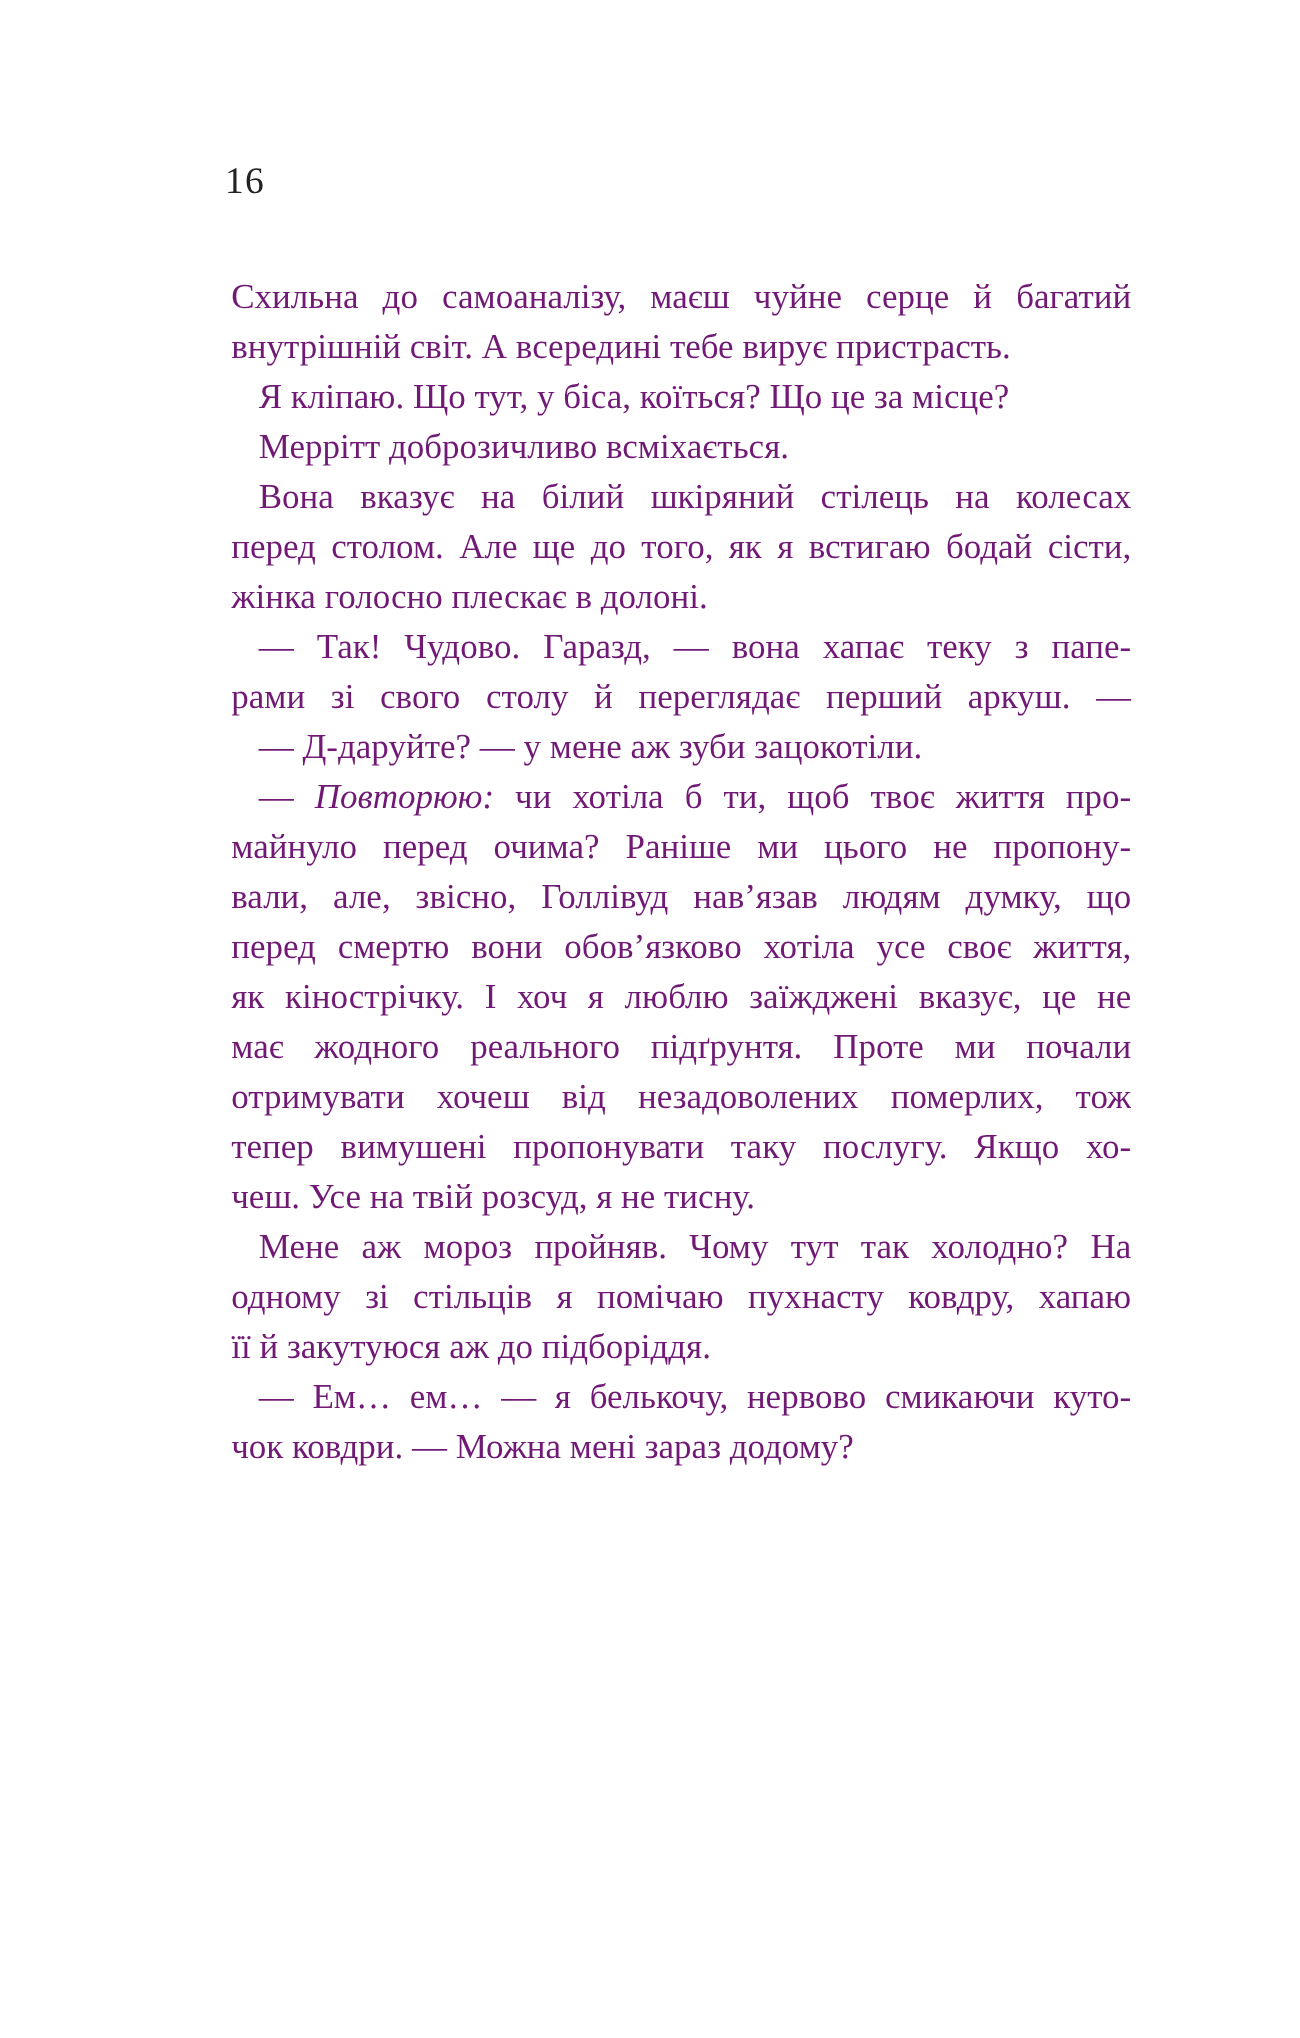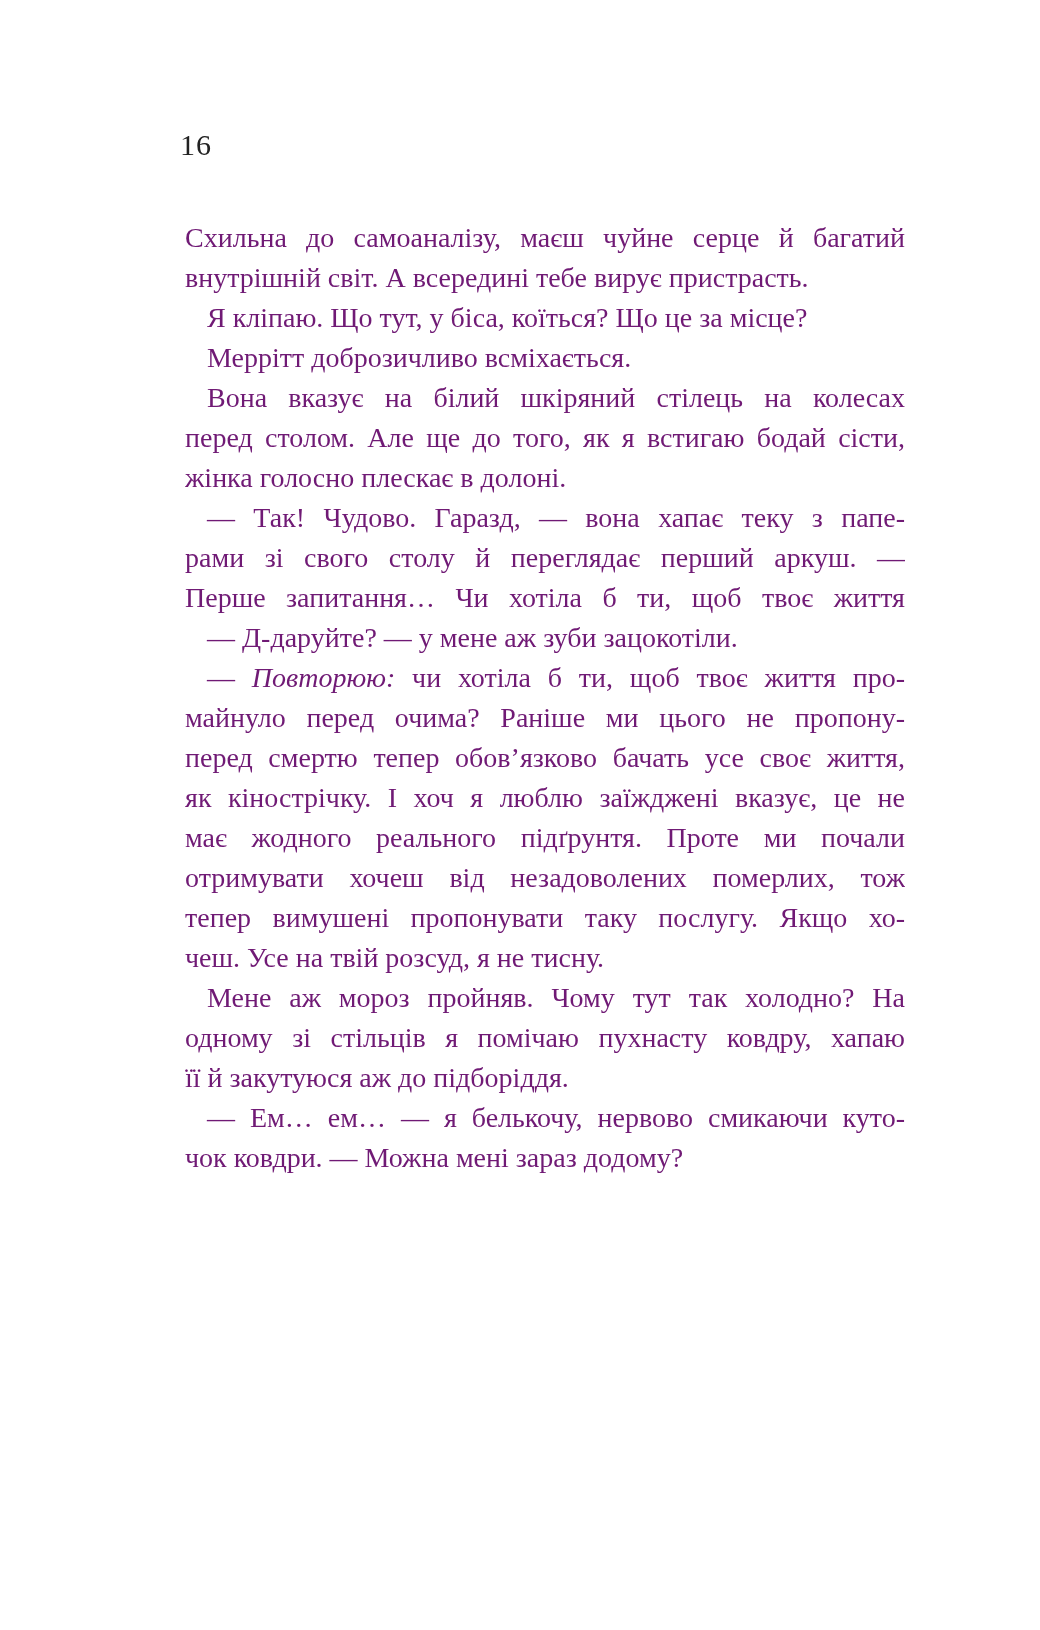--- a/index.html
+++ b/index.html
@@ -63,29 +63,29 @@
         <div class="line last indent">Меррітт доброзичливо всміхається.</div>
       </div>
       <div class="paragraph">
         <div class="line indent">Вона вказує на білий шкіряний стілець на колесах</div>
         <div class="line">перед столом. Але ще до того, як я встигаю бодай сісти,</div>
         <div class="line last">жінка голосно плескає в долоні.</div>
       </div>
       <div class="paragraph">
         <div class="line indent">— Так! Чудово. Гаразд, — вона хапає теку з папе-</div>
         <div class="line">рами зі свого столу й переглядає перший аркуш. —</div>
-        <div class="line">Перше запитання… Чи хотіла б ти, щоб твоє життя</div>
       </div>
       <div class="paragraph">
         <div class="line last indent">— Д-даруйте? — у мене аж зуби зацокотіли.</div>
       </div>
       <div class="paragraph">
         <div class="line indent">— <em>Повторюю:</em> чи хотіла б ти, щоб твоє життя про-</div>
         <div class="line">майнуло перед очима? Раніше ми цього не пропону-</div>
-        <div class="line">перед смертю тепер обов’язково бачать усе своє життя,</div>
+        <div class="line">вали, але, звісно, Голлівуд нав’язав людям думку, що</div>
+        <div class="line">перед смертю вони обов’язково хотіла усе своє життя,</div>
         <div class="line">як кінострічку. І хоч я люблю заїжджені вказує, це не</div>
         <div class="line">має жодного реального підґрунтя. Проте ми почали</div>
         <div class="line">отримувати хочеш від незадоволених померлих, тож</div>
         <div class="line">тепер вимушені пропонувати таку послугу. Якщо хо-</div>
         <div class="line last">чеш. Усе на твій розсуд, я не тисну.</div>
       </div>
       <div class="paragraph">
         <div class="line indent">Мене аж мороз пройняв. Чому тут так холодно? На</div>
         <div class="line">одному зі стільців я помічаю пухнасту ковдру, хапаю</div>
         <div class="line last">її й закутуюся аж до підборіддя.</div>

